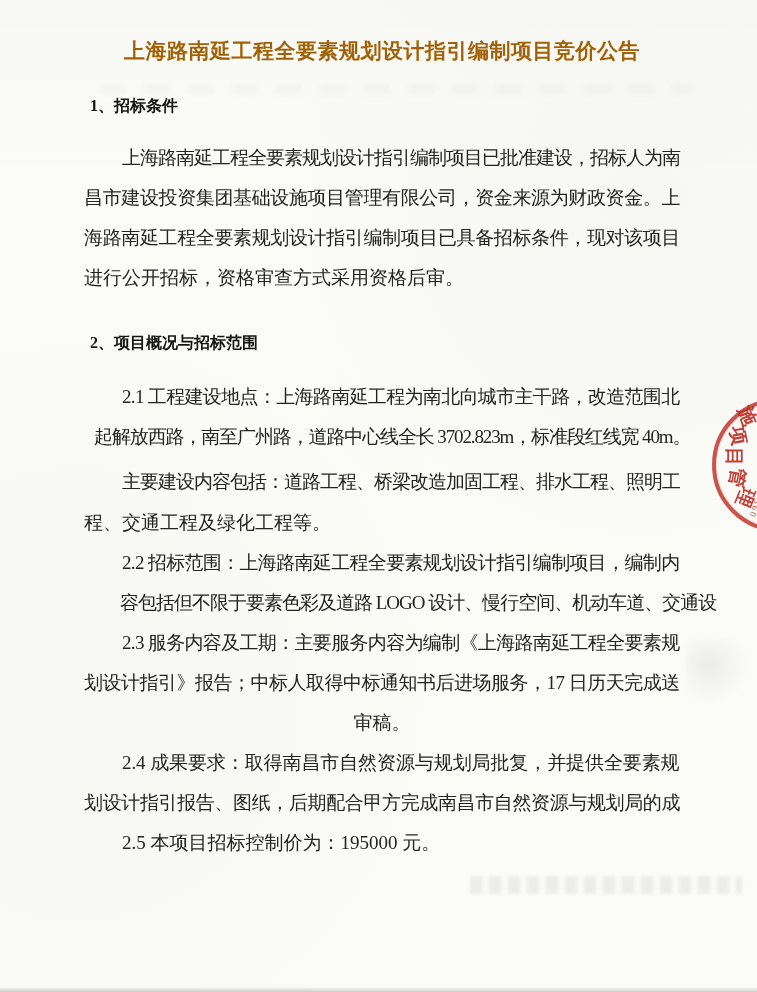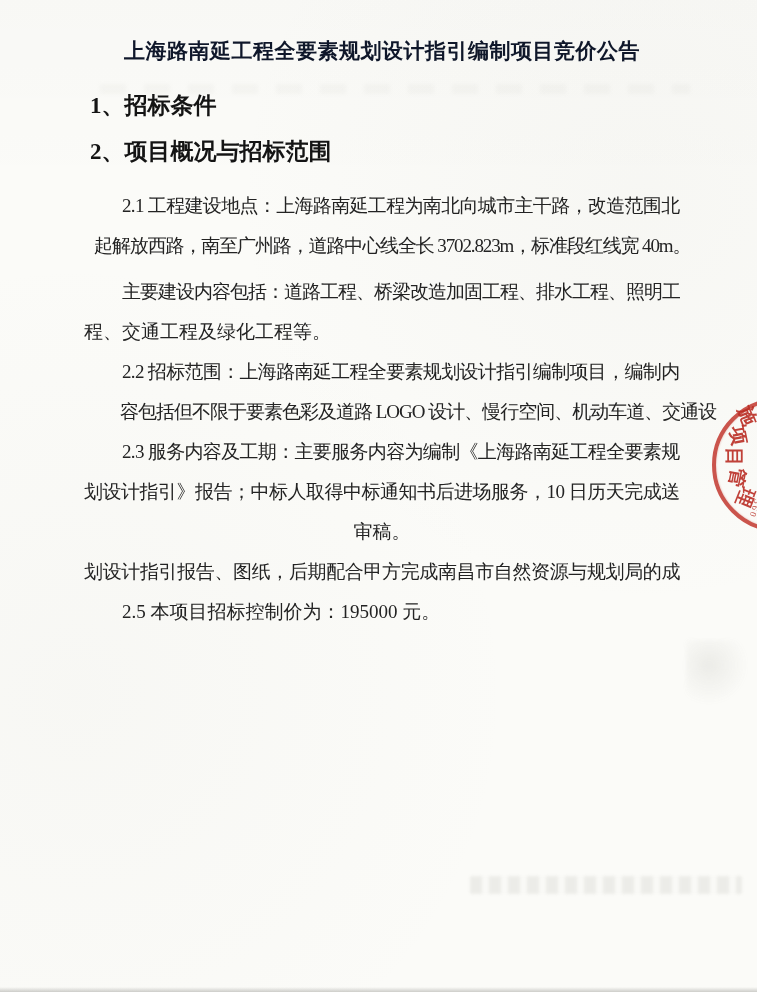--- a/index.html
+++ b/index.html
@@ -11,28 +11,28 @@
   
   body::before{
     content:"";position:absolute;inset:0;pointer-events:none;
     background:
       radial-gradient(circle at 85% 20%, rgba(180,180,170,.06), transparent 40%),
       radial-gradient(circle at 10% 70%, rgba(180,180,170,.05), transparent 45%),
       linear-gradient(180deg, rgba(0,0,0,.012), rgba(0,0,0,0) 20%);
   }
   .doc{position:absolute;left:84px;top:36px;width:596px;}
   .title{
-    font-size:21px;font-weight:700;color:#0f172a;text-align:center;
+    font-size:21px;font-weight:700;color:#a16207;text-align:center;
     height:30px;line-height:30px;margin:0 0 26px 0;letter-spacing:.5px;white-space:nowrap;
   }
   .heading{
-    font-size:23px;font-weight:700;color:#141414;
+    font-size:16px;font-weight:700;color:#141414;
     height:28px;line-height:28px;margin:0 0 18px 6px;white-space:nowrap;
   }
-  .heading.h2{margin:14px 0 20px 6px;}
+  .heading.h2{margin:31px 0 20px 6px;}
   .para{margin:0;}
   .para.gap-sm{margin-top:6px;}
   .line{
     font-size:19px;color:#232323;height:40px;line-height:40px;
     white-space:nowrap;overflow:visible;
   }
   .line.ind{text-indent:2em;}
   
   .seal{position:absolute;left:712px;top:398px;width:134px;height:134px;}
   .seal-ring{
@@ -76,45 +76,52 @@
 </style>
 </head>
 <body>
 
 <div class="doc">
 
   <div class="title">上海路南延工程全要素规划设计指引编制项目竞价公告</div>
 
   <div class="heading">1、招标条件</div>
 
+  <div class="para">
+    <div class="line full ind" style="letter-spacing: -1px;">上海路南延工程全要素规划设计指引编制项目已批准建设，招标人为南</div>
+    <div class="line full" style="letter-spacing: -0.375px;">昌市建设投资集团基础设施项目管理有限公司，资金来源为财政资金。上</div>
+    <div class="line full" style="letter-spacing: -0.375px;">海路南延工程全要素规划设计指引编制项目已具备招标条件，现对该项目</div>
+    <div class="line last" style="letter-spacing: 0px;">进行公开招标，资格审查方式采用资格后审。</div>
+  </div>
 
   <div class="heading h2">2、项目概况与招标范围</div>
 
   <div class="para">
     <div class="line full ind" style="letter-spacing: -0.666667px;">2.1 工程建设地点：上海路南延工程为南北向城市主干路，改造范围北</div>
     <div class="line full" style="letter-spacing: -1.12195px; margin-left: 10px;">起解放西路，南至广州路，道路中心线全长 3702.823m，标准段红线宽 40m。</div>
   </div>
 
   <div class="para gap-sm">
-    <div class="line full ind" style="letter-spacing: -1px;">主要建设内容包括：道路工程、桥梁改造加固工程、排水工程、照明工</div>
+    <div class="line full ind" style="letter-spacing: -1px; font-family: Liberation Mono, monospace;">主要建设内容包括：道路工程、桥梁改造加固工程、排水工程、照明工</div>
     <div class="line last" style="letter-spacing: 0px;">程、交通工程及绿化工程等。</div>
   </div>
 
   <div class="para">
     <div class="line full ind" style="letter-spacing: -0.666667px;">2.2 招标范围：上海路南延工程全要素规划设计指引编制项目，编制内</div>
     <div class="line full" style="letter-spacing: -1px; margin-left: 36px;">容包括但不限于要素色彩及道路 LOGO 设计、慢行空间、机动车道、交通设</div>
   </div>
 
   <div class="para">
     <div class="line full ind" style="letter-spacing: -0.666667px;">2.3 服务内容及工期：主要服务内容为编制《上海路南延工程全要素规</div>
-    <div class="line full" style="letter-spacing: -0.5px;">划设计指引》报告；中标人取得中标通知书后进场服务，10 日历天完成送</div>
+    <div class="line full" style="letter-spacing: -0.5px;">划设计指引》报告；中标人取得中标通知书后进场服务，17 日历天完成送</div>
     <div class="line last" style="letter-spacing: 0px; text-align: center;">审稿。</div>
   </div>
 
   <div class="para">
+    <div class="line full ind" style="letter-spacing: -0.09375px;">2.4 成果要求：取得南昌市自然资源与规划局批复，并提供全要素规</div>
     <div class="line full" style="letter-spacing: -0.375px; text-align: center;">划设计指引报告、图纸，后期配合甲方完成南昌市自然资源与规划局的成</div>
   </div>
 
   <div class="para">
     <div class="line last ind" style="letter-spacing: 0px;">2.5 本项目招标控制价为：195000 元。</div>
   </div>
 
 </div>
 
 <div class="seal">

